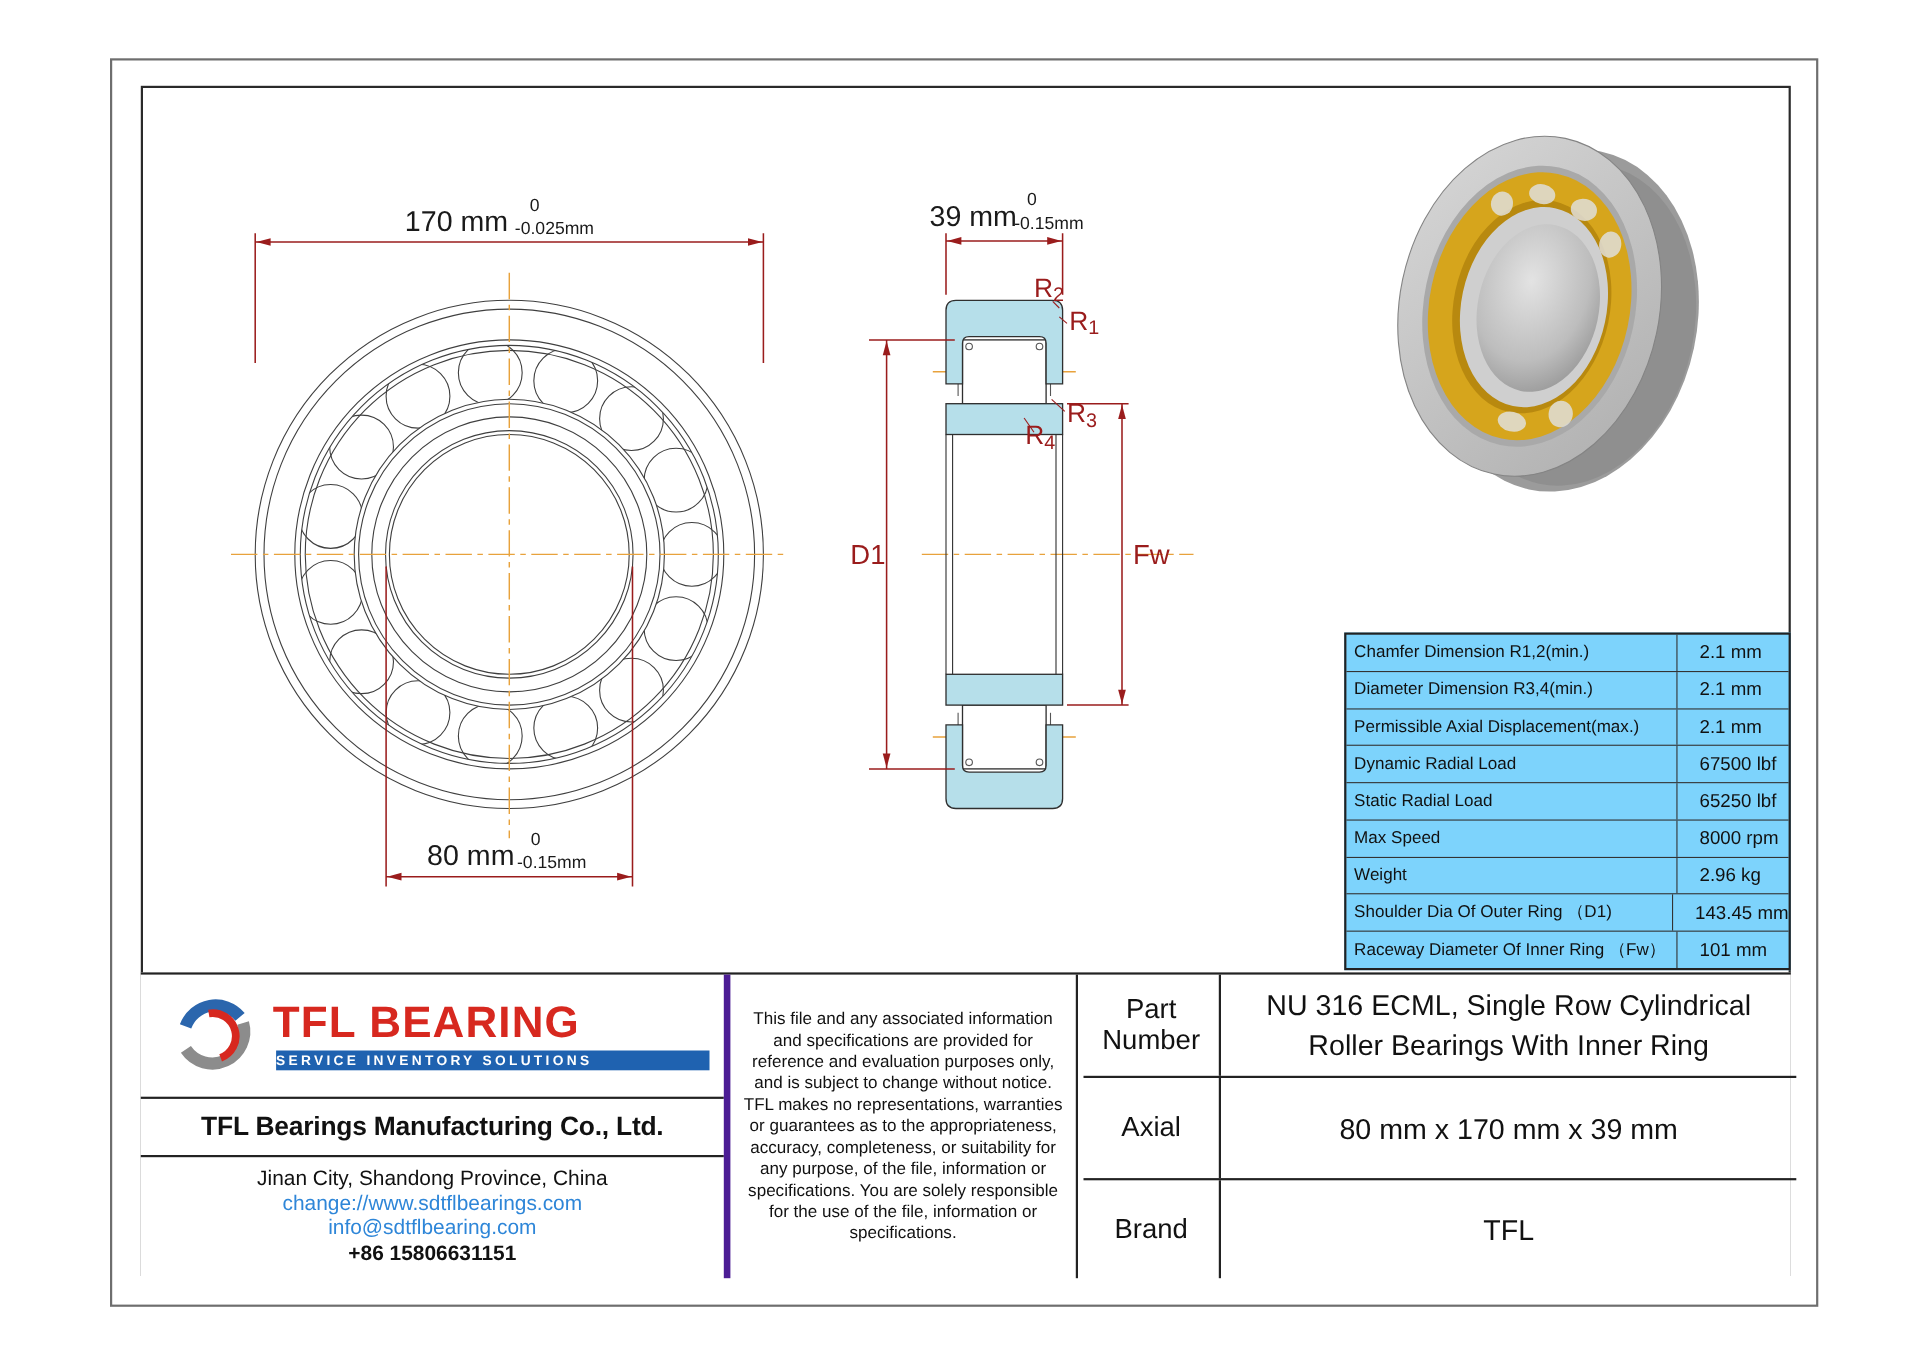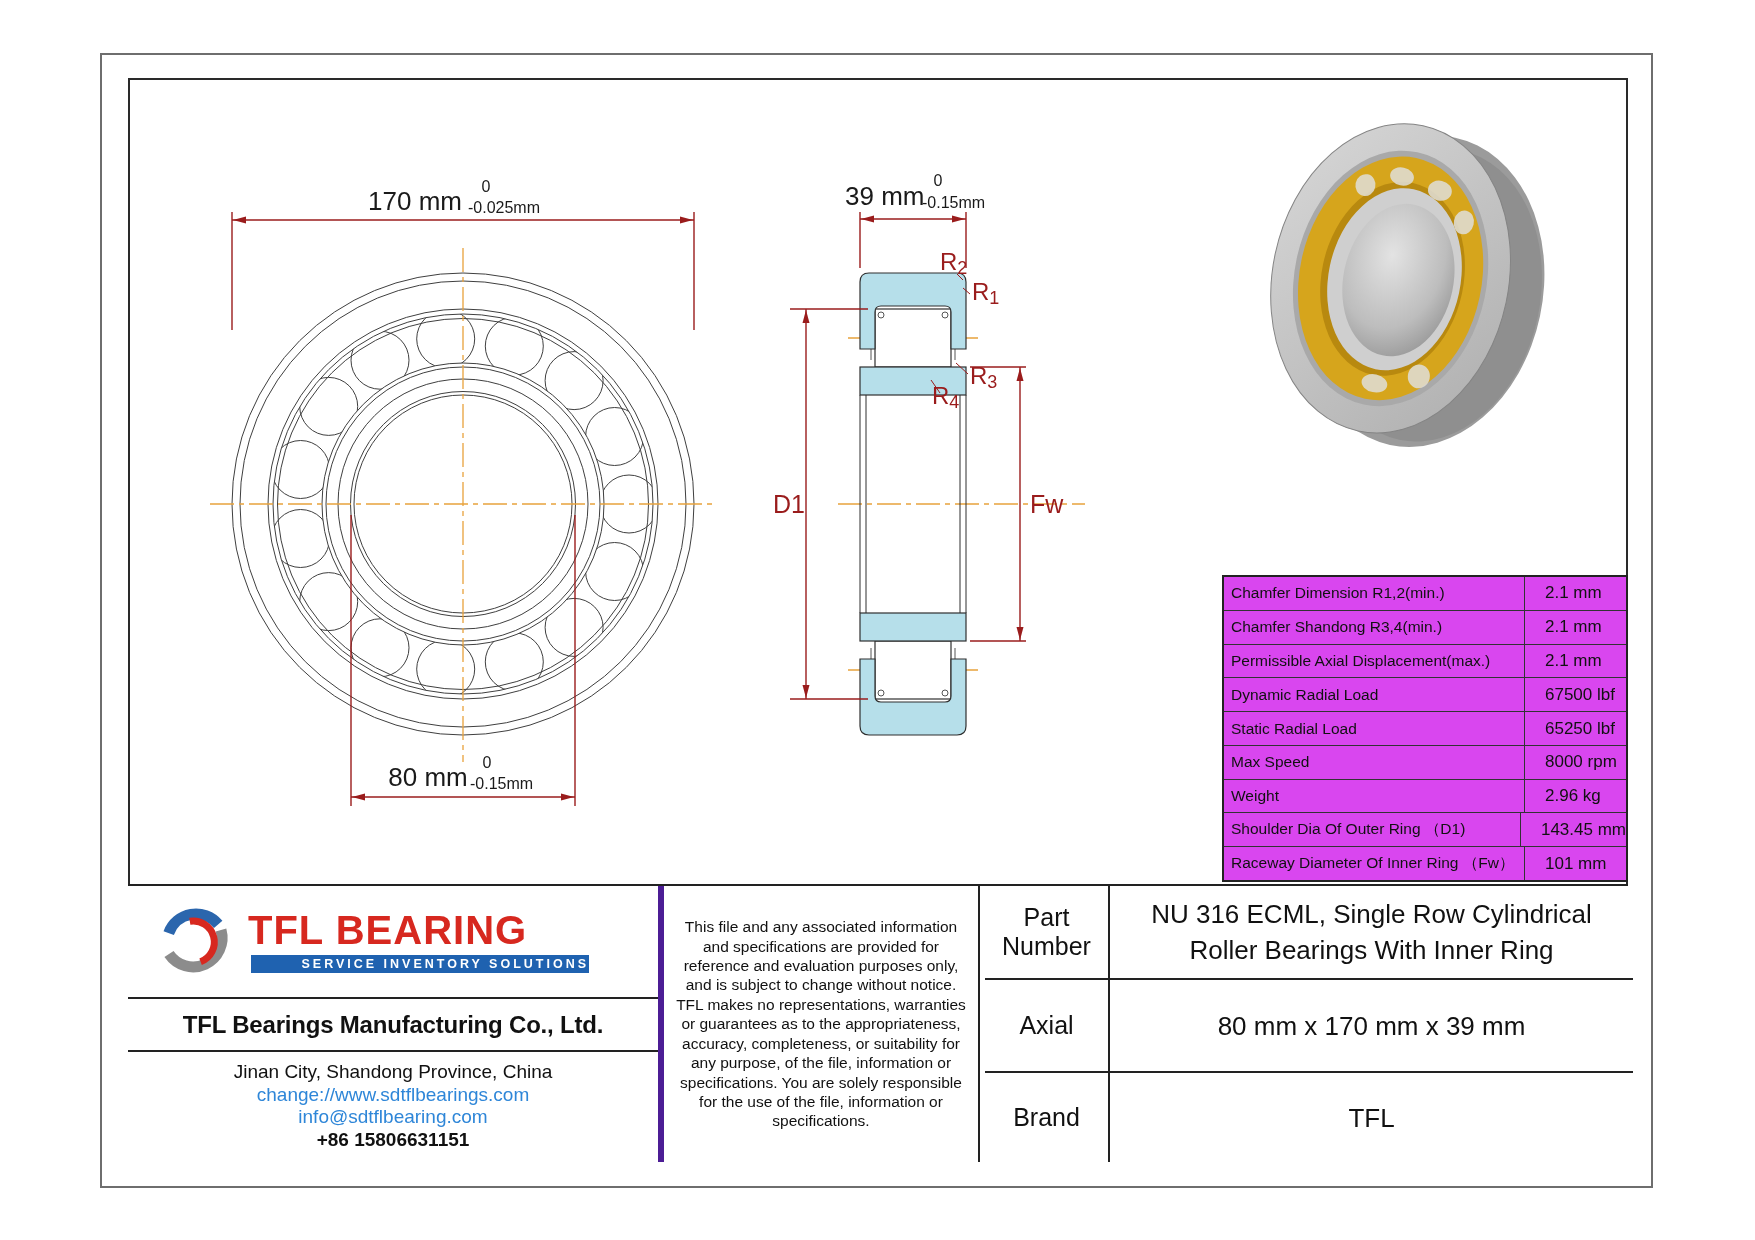--- a/index.html
+++ b/index.html
@@ -7,21 +7,21 @@
         font-family:"Liberation Sans",sans-serif;color:#111;overflow:hidden;}
   .outer-frame{position:absolute;left:100px;top:53px;width:1553px;height:1135px;
                border:2px solid #6e6e6e;box-sizing:border-box;}
   .inner-frame{position:absolute;left:128px;top:78px;width:1500px;height:1082px;
                border:2px solid #2a2a2a;box-sizing:border-box;}
   #drawing-svg{position:absolute;left:128px;top:78px;width:1500px;height:806px;}
   #bearing3d{position:absolute;left:1240px;top:92px;width:330px;height:378px;}
 
   
   .spec-table{position:absolute;left:1222px;top:575px;width:406px;height:307px;
-              border:2px solid #222;box-sizing:border-box;display:flex;flex-direction:column;background:#d946ef;}
+              border:2px solid #222;box-sizing:border-box;display:flex;flex-direction:column;background:#7dd3fc;}
   .spec-row{flex:1;display:flex;border-top:1px solid #333;box-sizing:border-box;min-height:0;}
   .spec-row:first-child{border-top:none;}
   .spec-label{width:301px;border-right:1px solid #333;box-sizing:border-box;
               display:flex;align-items:center;padding-left:7px;font-size:15.5px;white-space:nowrap;}
   .spec-value{flex:1;display:flex;align-items:center;padding-left:7px;font-size:17px;white-space:nowrap;margin-left:13px;}
 
   
   .title-block{position:absolute;left:128px;top:884px;width:1500px;height:276px;
                border-top:2px solid #222;box-sizing:border-box;background:#fff;}
   .tb-logo{position:absolute;left:0;top:0;width:530px;height:111px;}
@@ -42,22 +42,22 @@
   .tb-field-row.r1{height:92px;} .tb-field-row.r2{height:93px;} .tb-field-row.r3{height:91px;}
   .tb-field-label{width:125px;border-right:2px solid #222;box-sizing:border-box;
                   display:flex;align-items:center;justify-content:center;font-size:25px;text-align:center;}
   .tb-field-value{flex:1;display:flex;align-items:center;justify-content:center;font-size:26px;text-align:center;}
   .tb-field-value span{display:block;max-width:480px;line-height:36px;}
 
   
   .logo-swirl{position:absolute;left:28px;top:12px;width:80px;height:86px;}
   .logo-title{position:absolute;left:120px;top:22px;width:345px;font-size:40px;font-weight:700;
               letter-spacing:1px;color:#d7281f;white-space:nowrap;}
-  .logo-banner{position:absolute;left:123px;top:69px;width:338px;height:18px;background:#1f62b0;
-               display:flex;align-items:center;justify-content:flex-end;}
+  .logo-banner{position:absolute;left:123px;top:69px;width:394px;height:18px;background:#1f62b0;
+               display:flex;align-items:center;justify-content:flex-start;}
   .logo-banner span{color:#fff;font-size:12.5px;font-weight:700;letter-spacing:3px;white-space:nowrap;}
 
   
   text{font-family:"Liberation Sans",sans-serif;}
   .dim-main{font-size:26px;fill:#1a1a1a;}
   .dim-tol{font-size:16px;fill:#1a1a1a;}
   .dim-red{fill:#9a1c1c;font-size:25px;}
   .r-label{fill:#9a1c1c;font-size:24px;}
   .r-sub{font-size:18px;}
 </style>
@@ -243,21 +243,21 @@
       </g>
     </g>
   </svg>
 
   <div class="spec-table">
     <div class="spec-row">
       <div class="spec-label">Chamfer Dimension R1,2(min.)</div>
       <div class="spec-value">2.1 mm</div>
     </div>
     <div class="spec-row">
-      <div class="spec-label">Chamfer Shandong R3,4(min.)</div>
+      <div class="spec-label">Diameter Dimension R3,4(min.)</div>
       <div class="spec-value">2.1 mm</div>
     </div>
     <div class="spec-row">
       <div class="spec-label">Permissible Axial Displacement(max.)</div>
       <div class="spec-value">2.1 mm</div>
     </div>
     <div class="spec-row">
       <div class="spec-label">Dynamic Radial Load</div>
       <div class="spec-value">67500 lbf</div>
     </div>

